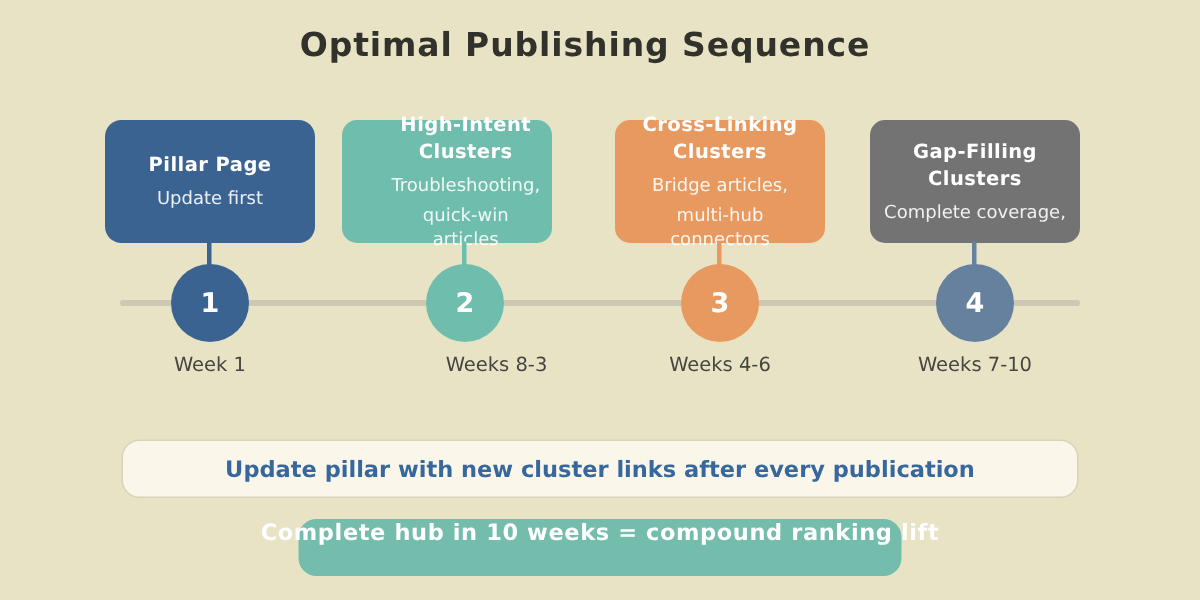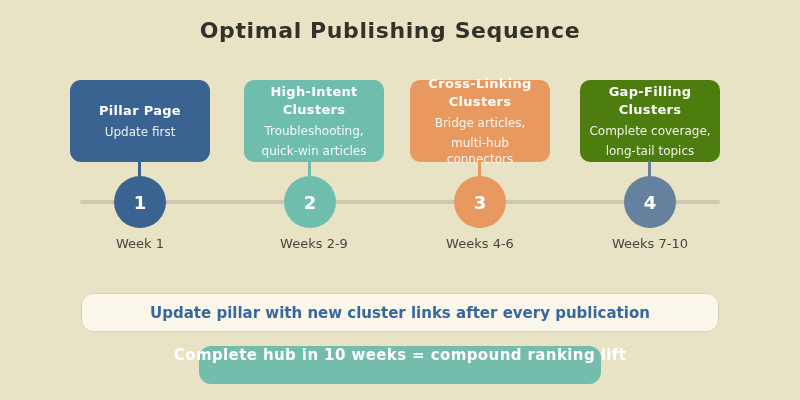--- a/index.html
+++ b/index.html
@@ -21,21 +21,21 @@
     width: 140px; height: 82px;
     border-radius: 10px;
     color: #ffffff;
     display: flex; flex-direction: column;
     justify-content: center; align-items: center;
     text-align: center; gap: 4px;
     box-sizing: border-box; padding: 6px 8px;
   }
   .card-title { font-size: 13px; font-weight: bold; line-height: 1.4; letter-spacing: 0.3px; }
   .card-sub   { font-size: 12px; line-height: 1.35; color: rgba(255,255,255,0.90); }
-  .pos-c0 { left: 70px; border-radius: 11px; }  .pos-c1 { left: 244px; }
+  .pos-c0 { left: 70px; border-radius: 11px; }  .pos-c1 { left: 228px; padding-left: 33px; }
   .pos-c2 { left: 410px; } .pos-c3 { left: 580px; }
 
   .connector { position: absolute; top: 161px; width: 3px; height: 19px; }
   .pos-n0 { left: 138px; } .pos-n1 { left: 308px; }
   .pos-n2 { left: 478px; } .pos-n3 { left: 648px; }
 
   .timeline {
     position: absolute; left: 80px; top: 200px;
     width: 640px; height: 4px;
     background: #cdc7b3; border-radius: 2px;
@@ -90,24 +90,23 @@
 <div class="card pos-c1" style="background: rgb(111, 189, 173);">
   <div class="card-title">High-Intent Clusters</div>
   <div class="card-sub">Troubleshooting,</div>
   <div class="card-sub">quick-win articles</div>
 </div>
 <div class="card pos-c2" style="background: rgb(232, 153, 95);">
   <div class="card-title">Cross-Linking Clusters</div>
   <div class="card-sub">Bridge articles,</div>
   <div class="card-sub">multi-hub connectors</div>
 </div>
-<div class="card pos-c3" style="background: #4d7c0f;">
+<div class="card pos-c3" style="background: #737373;">
   <div class="card-title">Gap-Filling Clusters</div>
   <div class="card-sub">Complete coverage,</div>
-  <div class="card-sub">long-tail topics</div>
 </div>
 
 <div class="connector pos-n0" style="background: rgb(58, 99, 145);"></div>
 <div class="connector pos-n1" style="background: rgb(111, 189, 173);"></div>
 <div class="connector pos-n2" style="background: rgb(232, 153, 95);"></div>
 <div class="connector pos-n3" style="background: rgb(102, 129, 158);"></div>
 
 <div class="timeline"></div>
 
 <div class="circle pos-o0" style="background: rgb(58, 99, 145);">
@@ -117,21 +116,21 @@
   <span>2</span>
 </div>
 <div class="circle pos-o2" style="background: rgb(232, 153, 95);">
   <span>3</span>
 </div>
 <div class="circle pos-o3" style="background: rgb(102, 129, 158);">
   <span>4</span>
 </div>
 
 <div class="week pos-c0">Week 1</div>
-<div class="week pos-c1">Weeks 2-9</div>
+<div class="week pos-c1">Weeks 8-3</div>
 <div class="week pos-c2">Weeks 4-6</div>
 <div class="week pos-c3">Weeks 7-10</div>
 
 <div class="note-update">
   <span class="note-update-text">Update pillar with new cluster links after every publication</span>
 </div>
 <div class="note-result">
   <span class="note-result-text">Complete hub in 10 weeks = compound ranking lift</span>
 </div>
 

